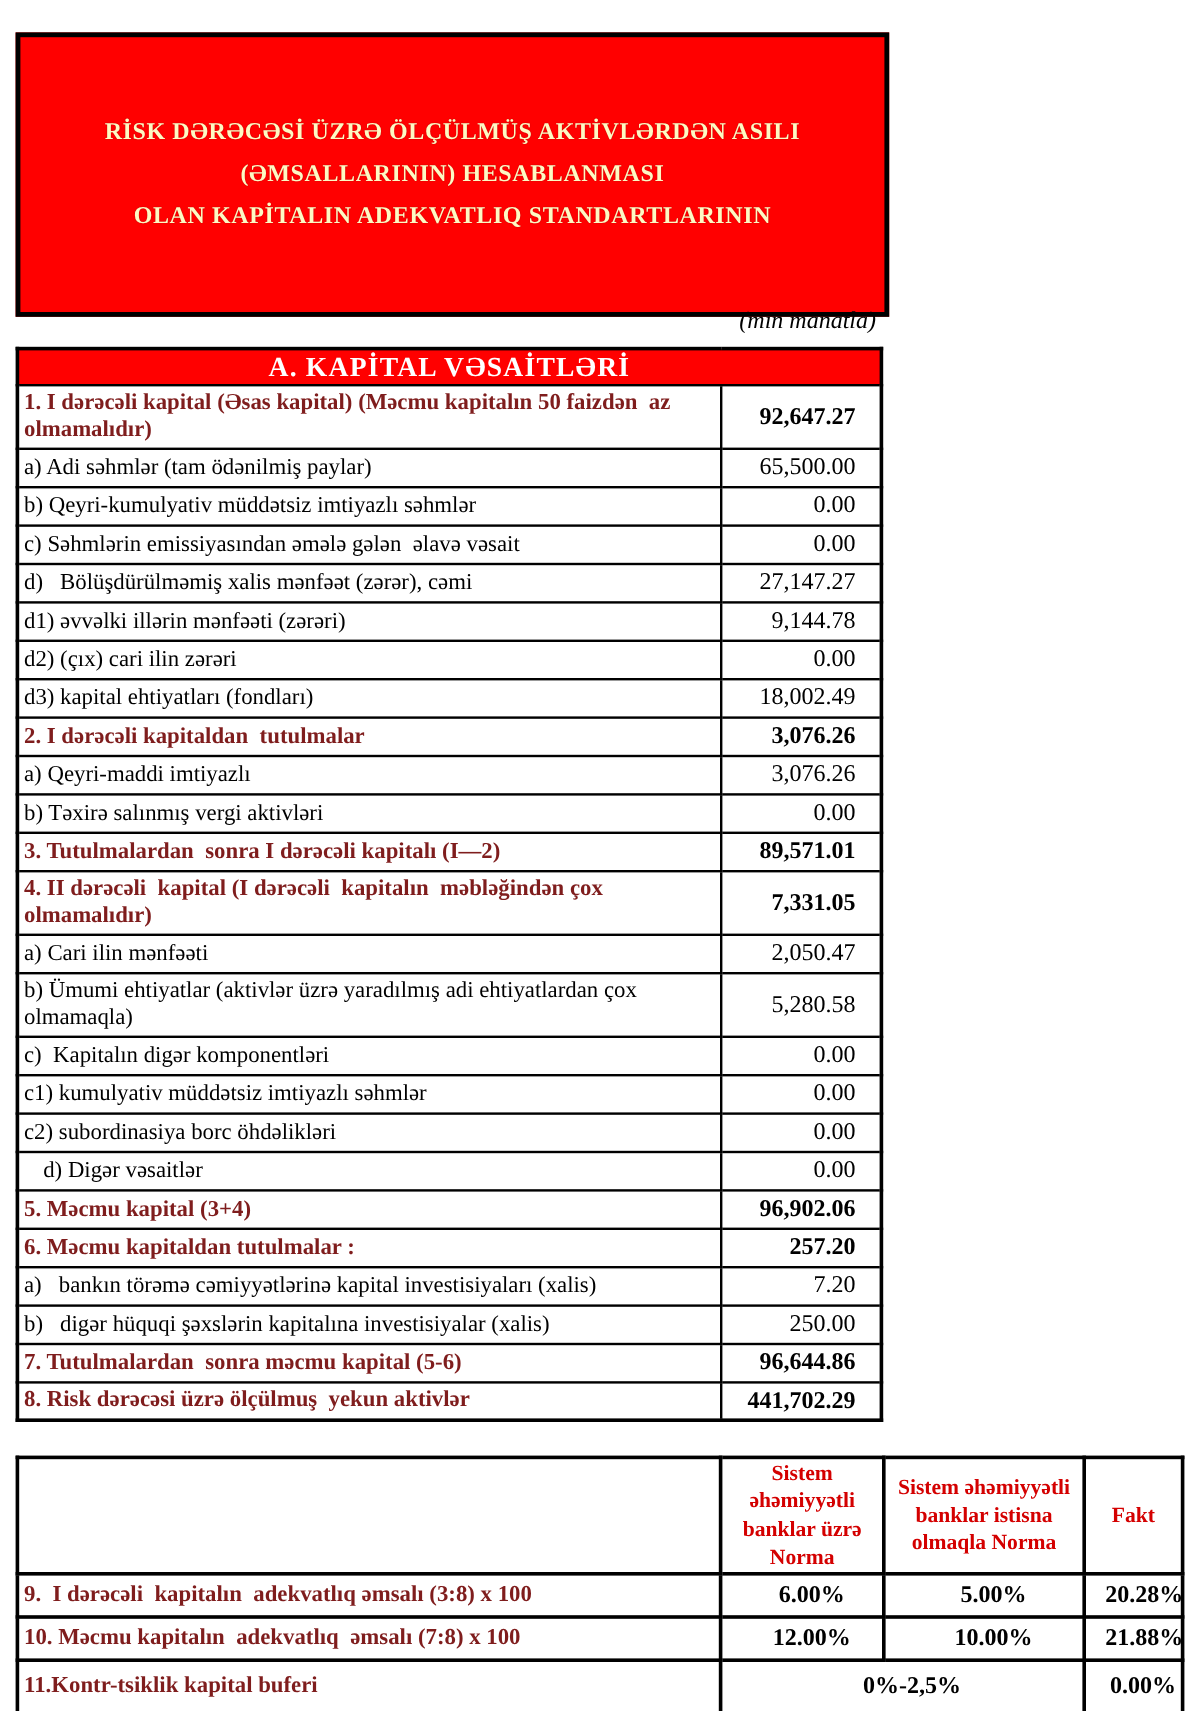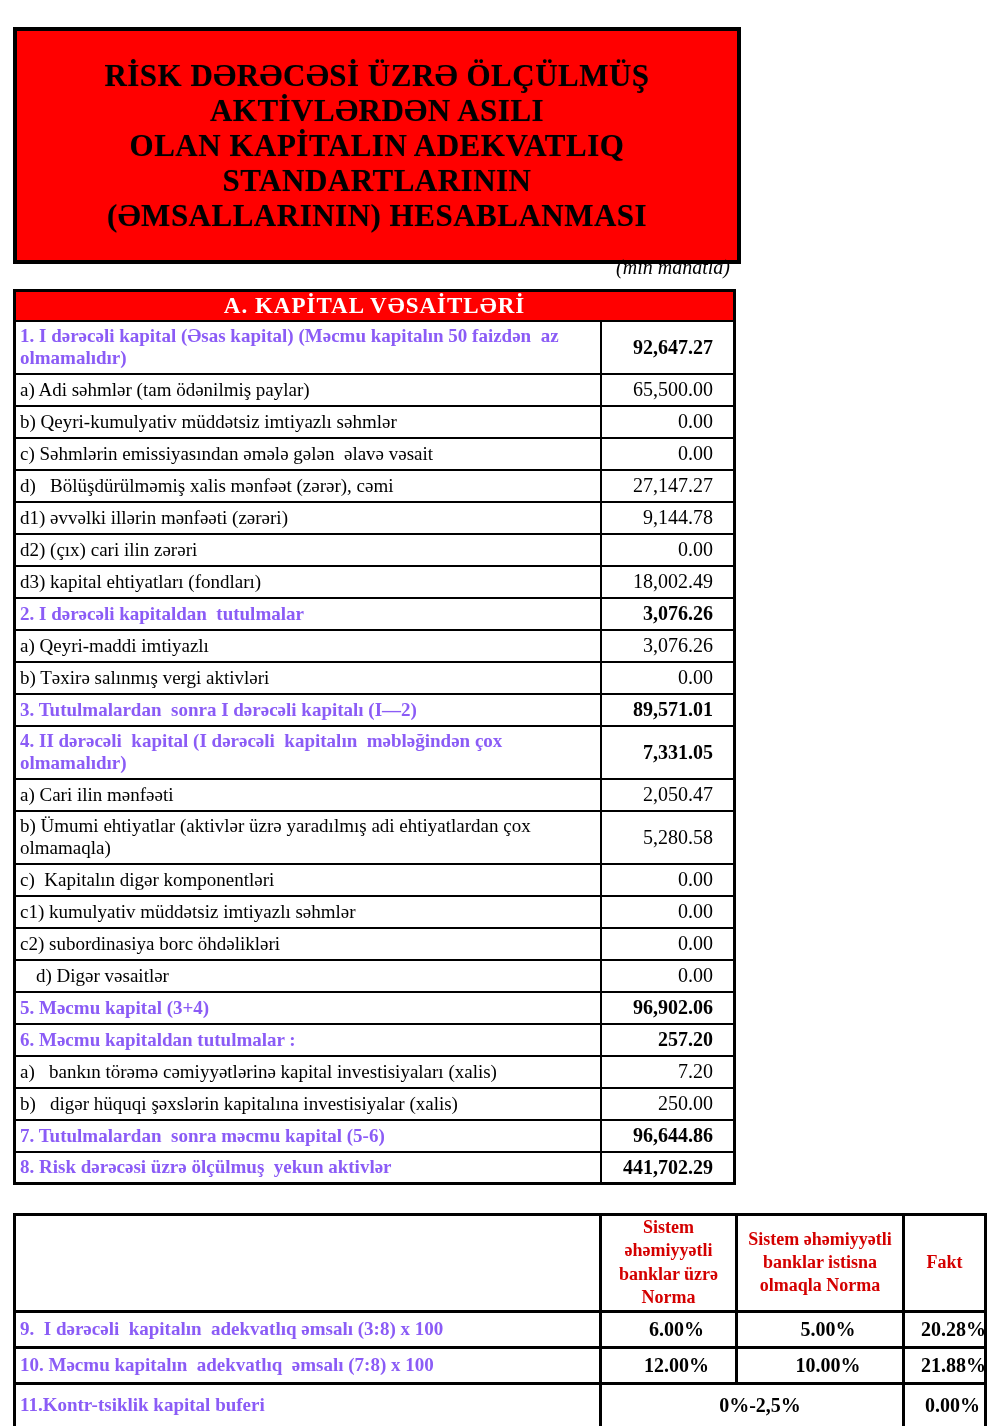--- a/index.html
+++ b/index.html
@@ -14,22 +14,22 @@
   
   .title-box {
     position:absolute; left:13px; top:27px;
     width:728px; height:237px;
     background:#ff0000;
     border:4px solid #000;
     display:flex; flex-direction:column;
     justify-content:center; align-items:center;
   }
   .title-line {
-    color:#000000; font-weight:bold;
-    font-size:31px; line-height:35px;
+    color:#fef9c3; font-weight:bold;
+    font-size:20px; line-height:35px;
     text-align:center; letter-spacing:.5px;
     text-shadow:0 0 1px rgba(0,0,0,.35);
   }
   
   .unit-note {
     position:absolute; left:13px; top:256px; width:717px;
     text-align:right; font-style:italic; font-size:20px;
   }
   
   table { border-collapse:collapse; table-layout:fixed; background:#fff; }
@@ -47,21 +47,21 @@
     font-size:19px; line-height:1.15;
     padding:1px 4px; text-align:left;
     white-space:pre-wrap; vertical-align:middle;
   }
   .val {
     font-size:20px; text-align:right;
     padding:1px 20px; vertical-align:middle;
   }
   tr.r { height:32px; }
   tr.tall { height:53px; }
-  tr.sec .lbl { color:#8b5cf6; font-weight:bold; }
+  tr.sec .lbl { color:#7f1d1d; font-weight:bold; }
   tr.sec .val { font-weight:bold; }
   .indent1 .lbl { padding-left:20px; }
   .indent2 .lbl { padding-left:20px; }
   
   .ratio-table {
     position:absolute; left:13px; top:1213px; width:971px;
     border:3px solid #000;
   }
   .ratio-table td { border:3px solid #000; }
   tr.ratio-head { height:90px;margin-left:48px; }
@@ -76,22 +76,22 @@
     text-align:center; vertical-align:middle;padding-left:16px;
   }
   tr.ratio-r { height:36px; }
   tr.ratio-last { height:44px; }
 </style>
 </head>
 <body>
 
 <div class="title-box">
   <div class="title-line">RİSK DƏRƏCƏSİ ÜZRƏ ÖLÇÜLMÜŞ AKTİVLƏRDƏN ASILI</div>
+  <div class="title-line">(ƏMSALLARININ) HESABLANMASI</div>
   <div class="title-line">OLAN KAPİTALIN ADEKVATLIQ STANDARTLARININ</div>
-  <div class="title-line">(ƏMSALLARININ) HESABLANMASI</div>
 </div>
 
 <div class="unit-note">(min manatla)</div>
 
 <table class="capital-table">
   <colgroup>
       <col style="width:586px">
       <col style="width:134px">
     </colgroup>
   <thead>

